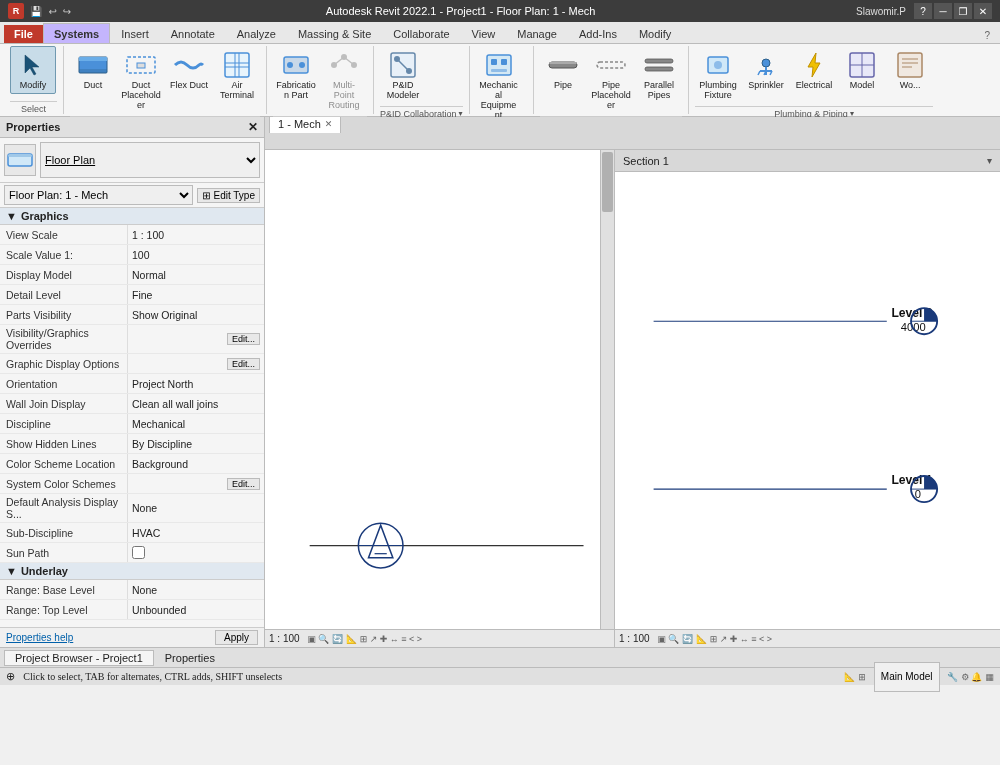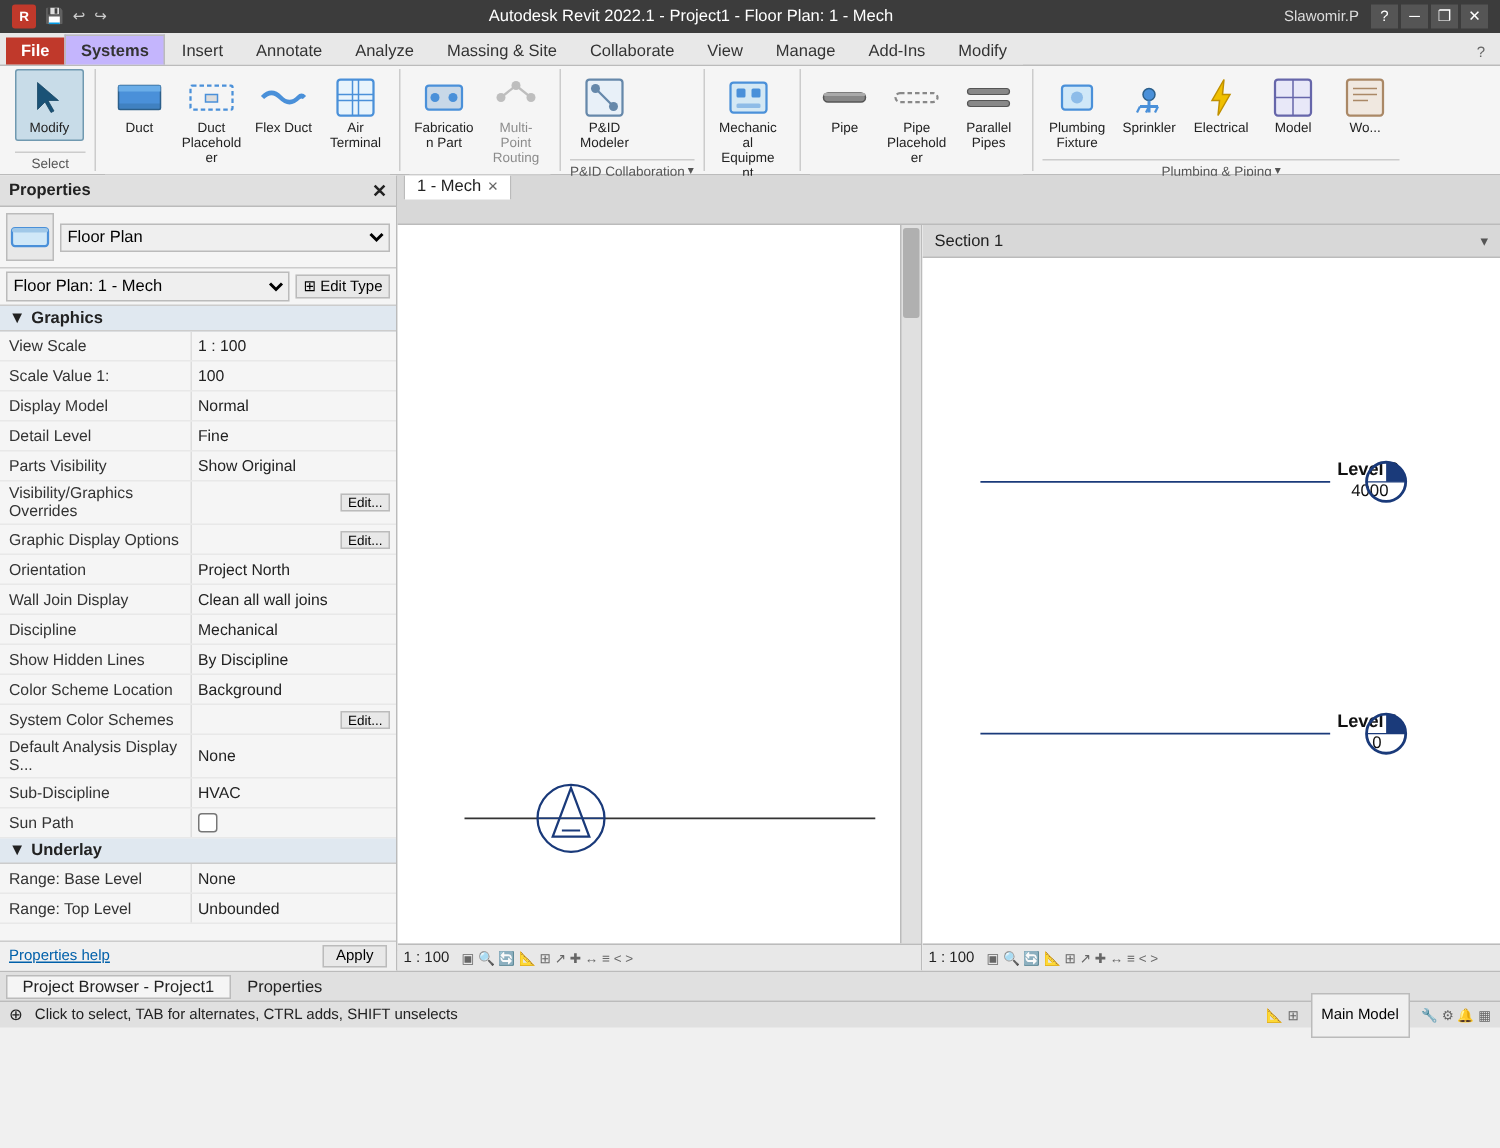--- a/index.html
+++ b/index.html
@@ -146,21 +146,21 @@
       align-items: center;
       padding: 4px 4px;
       gap: 4px;
       border-bottom: 1px solid #ccc;
     }
     #prop-type-selector .type-icon {
       width: 32px; height: 32px; background: #e8e8e8; border: 1px solid #bbb;
       display: flex; align-items: center; justify-content: center; font-size: 14px;
     }
     #prop-type-selector select {
-      flex: 1; font-size: 11px; height: 19px; border: 1px solid #bbb;
+      flex: 1; font-size: 11px; height: 36px; border: 1px solid #bbb; text-decoration: underline;
     }
     #prop-instance-row {
       display: flex; align-items: center; gap: 4px; padding: 2px 4px;
       border-bottom: 1px solid #ccc; font-size: 11px;
     }
     #prop-instance-row select { flex: 1; font-size: 11px; height: 20px; border: 1px solid #bbb; }
     #prop-instance-row .edit-type-btn {
       font-size: 10px; padding: 1px 4px; border: 1px solid #bbb; cursor: pointer;
       background: #e8e8e8; white-space: nowrap;
     }
@@ -316,21 +316,21 @@
     #status-bar {
       background: #e0e0e0;
       height: 18px;
       display: flex;
       align-items: center;
       padding: 0 6px;
       font-size: 10px;
       border-top: 1px solid #bbb;
       gap: 8px;
     }
-    #status-bar .status-text { flex: 1; }
+    #status-bar .status-text { flex: 1; font-family: Liberation Serif, serif; }
     #status-bar .workset-btn {
       padding: 0 6px; font-size: 10px; border: 1px solid #bbb;
       cursor: pointer; background: #f0f0f0; height: 30px; display: flex; align-items: center;
     }
 
     
     .file-menu {
       background: #c0392b; color: #fff; padding: 3px 10px;
       font-size: 11px; font-weight: bold; cursor: pointer;
       display: flex; align-items: center;

